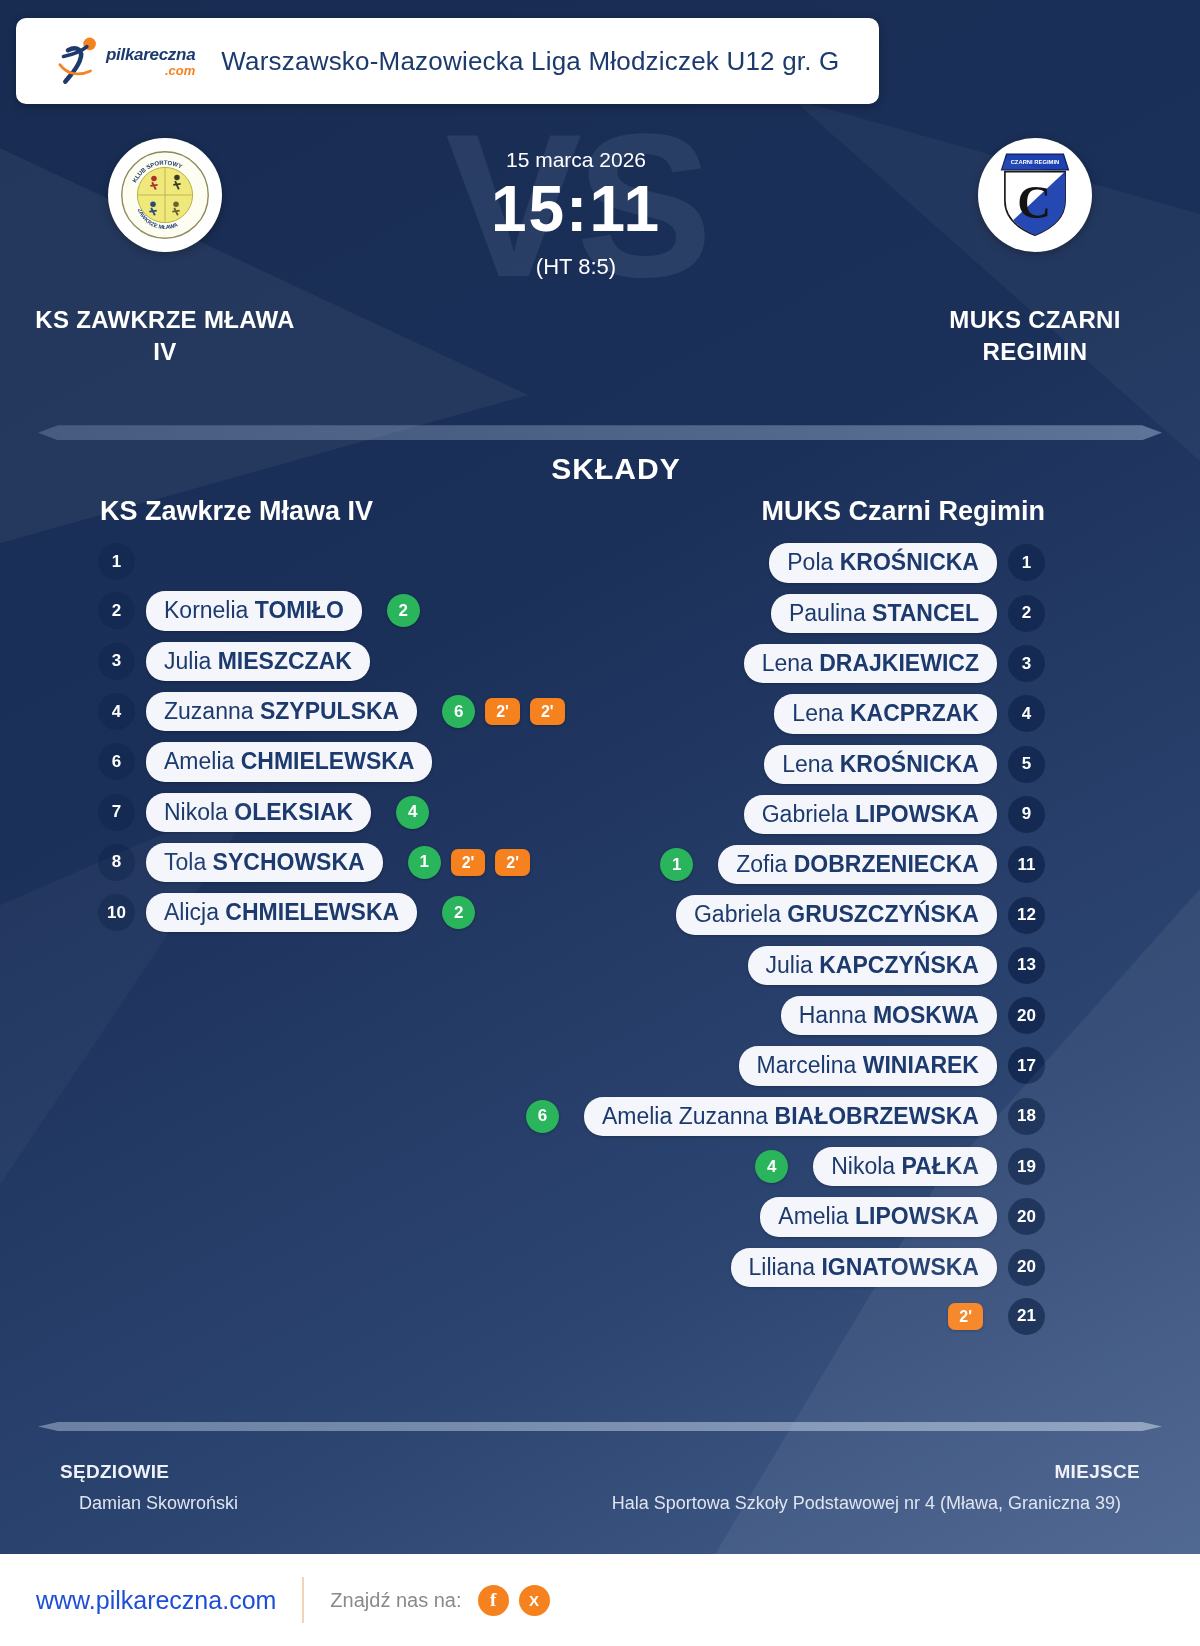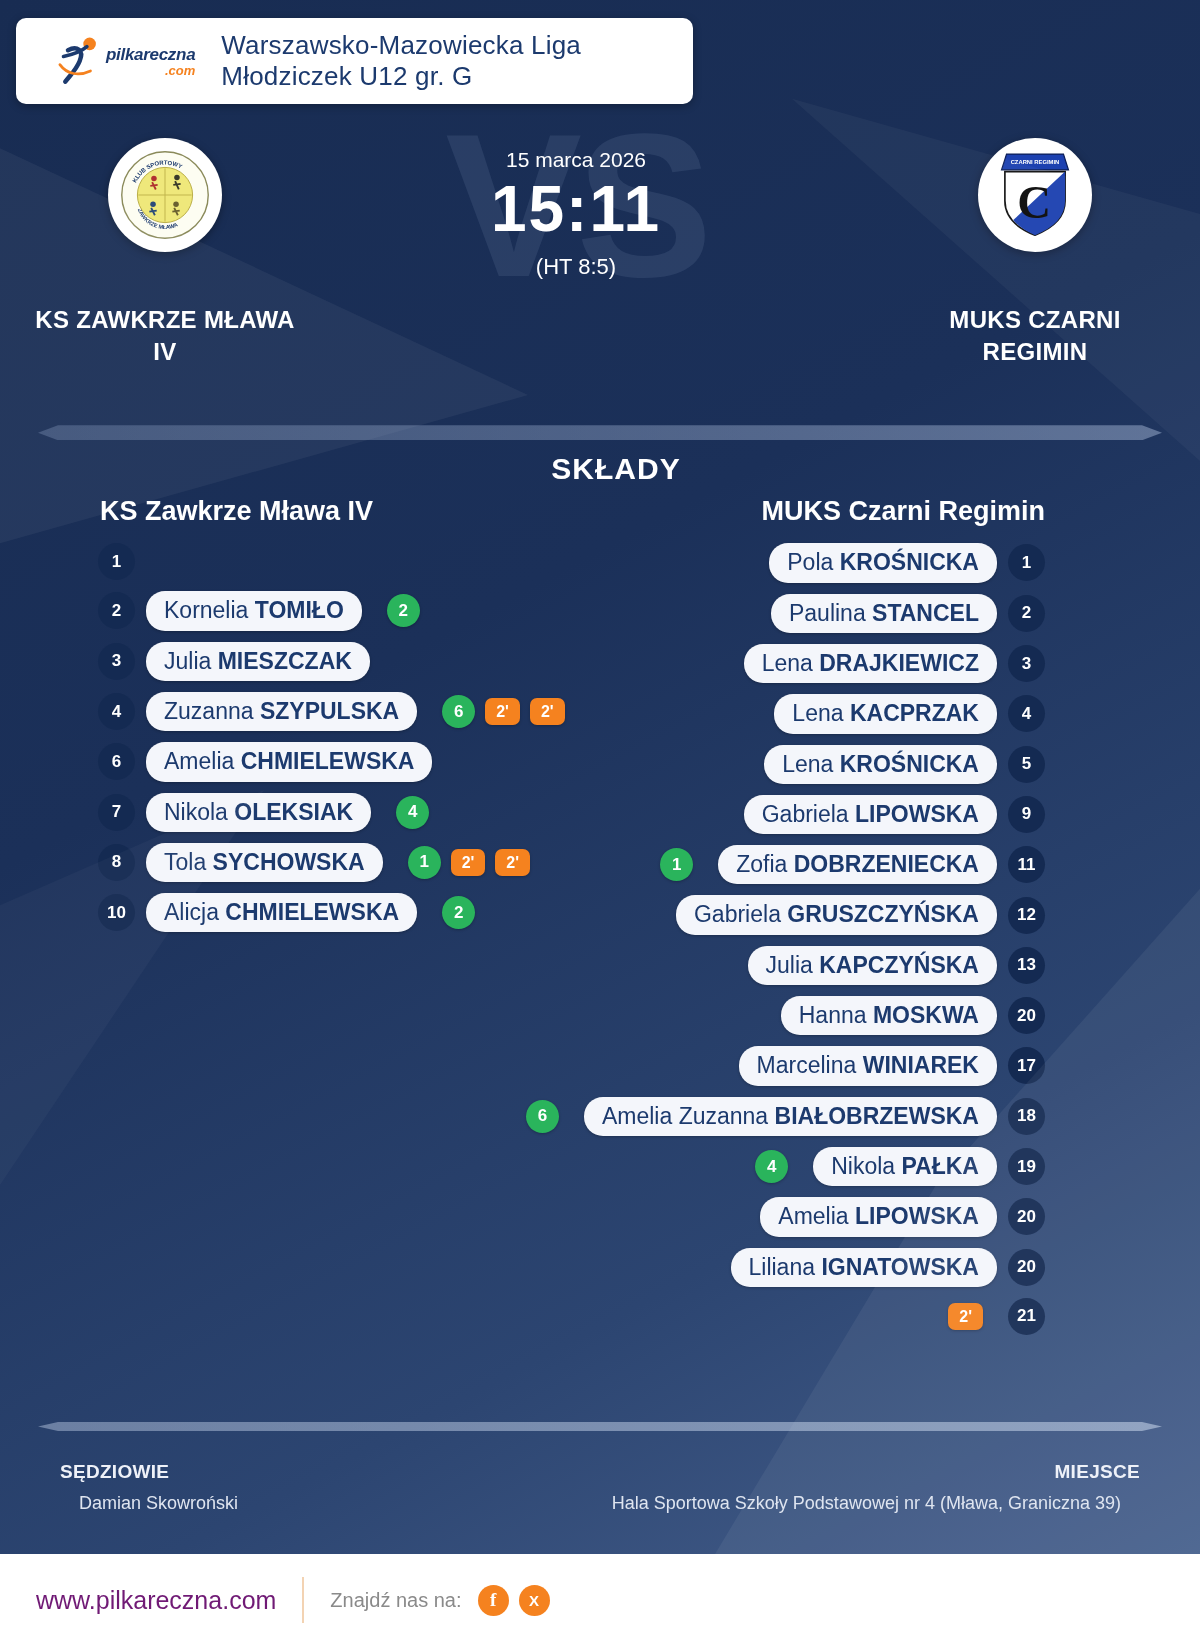--- a/index.html
+++ b/index.html
@@ -9,21 +9,21 @@
     background:linear-gradient(152deg,#182c52 0%,#1b3059 38%,#2c4571 72%,#4b6592 100%);
   }
   .bg-shape{position:absolute;inset:0;background:rgba(255,255,255,0.05);pointer-events:none;}
   .bg-shape.s1{clip-path:polygon(0 9%,44% 24%,0 33%);}
   .bg-shape.s2{clip-path:polygon(66% 6%,100% 13%,100% 28%);background:rgba(255,255,255,0.04);}
   .bg-shape.s3{clip-path:polygon(100% 54%,100% 100%,55% 100%,78% 72%);background:rgba(255,255,255,0.06);}
   .bg-shape.s4{clip-path:polygon(0 55%,22% 48%,0 72%);background:rgba(255,255,255,0.03);}
 
   
   .header-card{
-    position:relative;margin:18px 0 0 16px;width:677px;height:86px;background:#fff;
+    position:relative;margin:18px 0 0 16px;width:863px;height:86px;background:#fff;
     border-radius:10px;display:flex;align-items:center;padding-left:34px;box-sizing:border-box;
     box-shadow:0 2px 8px rgba(0,0,0,.3);
   }
   .logo-wrap{display:flex;align-items:center;margin-right:26px;}
   .logo-text{display:flex;flex-direction:column;align-items:flex-end;margin-left:2px;line-height:1;}
   .logo-brand{font-style:italic;font-weight:700;font-size:17px;color:#1c3a6e;letter-spacing:-.3px;}
   .logo-tld{font-style:italic;font-weight:700;font-size:13px;color:#f5821f;margin-top:1px;}
   .league-title{font-size:26px;color:#1c3a6e;font-weight:500;letter-spacing:.2px;}
 
   
@@ -74,21 +74,21 @@
   
   .officials{position:absolute;top:1422px;left:0;right:0;}
   .off-rows{padding:0 60px;margin-top:30px;display:flex;justify-content:space-between;}
   .off-label{color:#eef1f8;font-weight:700;font-size:19px;letter-spacing:.3px;}
   .off-values{padding:0 79px;margin-top:10px;display:flex;justify-content:space-between;}
   .off-value{color:#dfe5f0;font-size:18px;}
 
   
   .footer-bar{position:absolute;left:0;right:0;bottom:0;height:92px;background:#fff;
     display:flex;align-items:center;padding:0 36px;box-sizing:border-box;}
-  .footer-url{color:#701a75;font-size:25px;text-decoration:none;}
+  .footer-url{color:#1d4ed8;font-size:25px;text-decoration:none;}
   .footer-sep{width:2px;height:46px;background:#f3d3b3;margin:0 26px;}
   .footer-find{color:#8a8a8a;font-size:20px;margin-right:16px;}
   .social{display:flex;gap:10px;}
   .social-circle{width:31px;height:31px;border-radius:50%;background:#f5821f;color:#fff;
     display:flex;align-items:center;justify-content:center;font-weight:800;cursor:pointer;}
   .social-circle.fb{font-size:19px;font-family:"Liberation Serif",serif;}
   .social-circle.x{font-size:15px;}
 </style>
 </head>
 <body>

